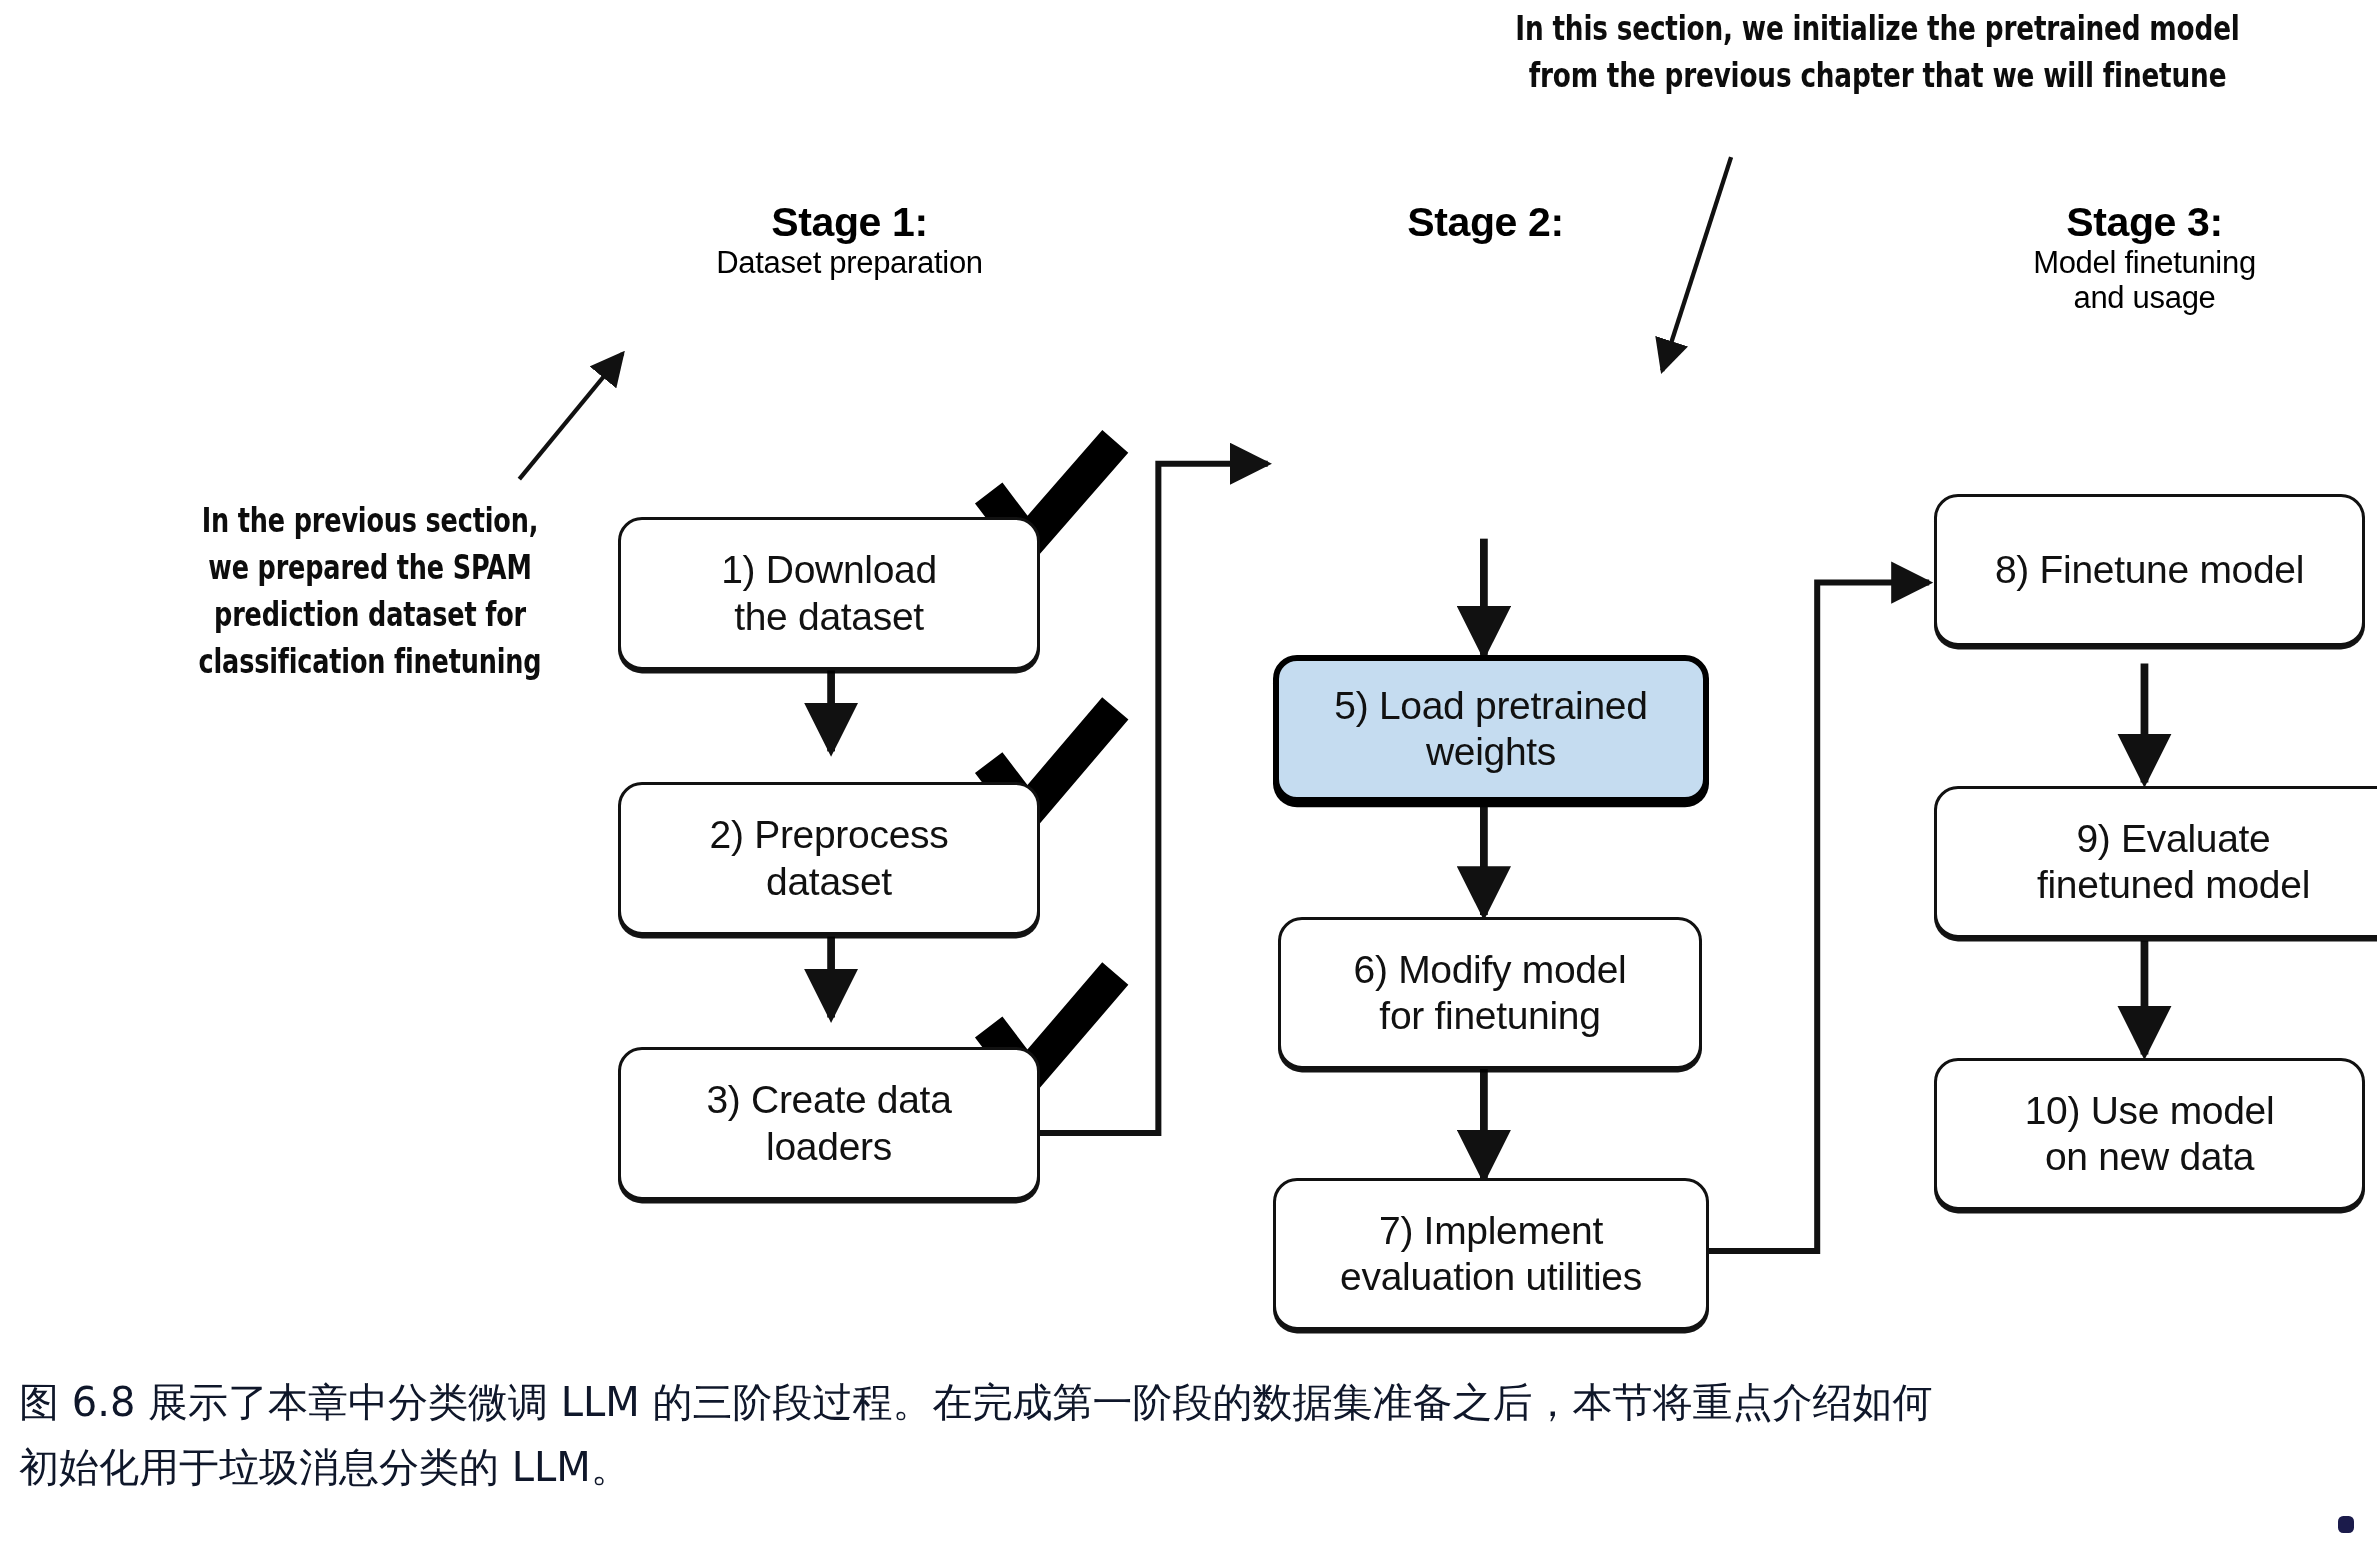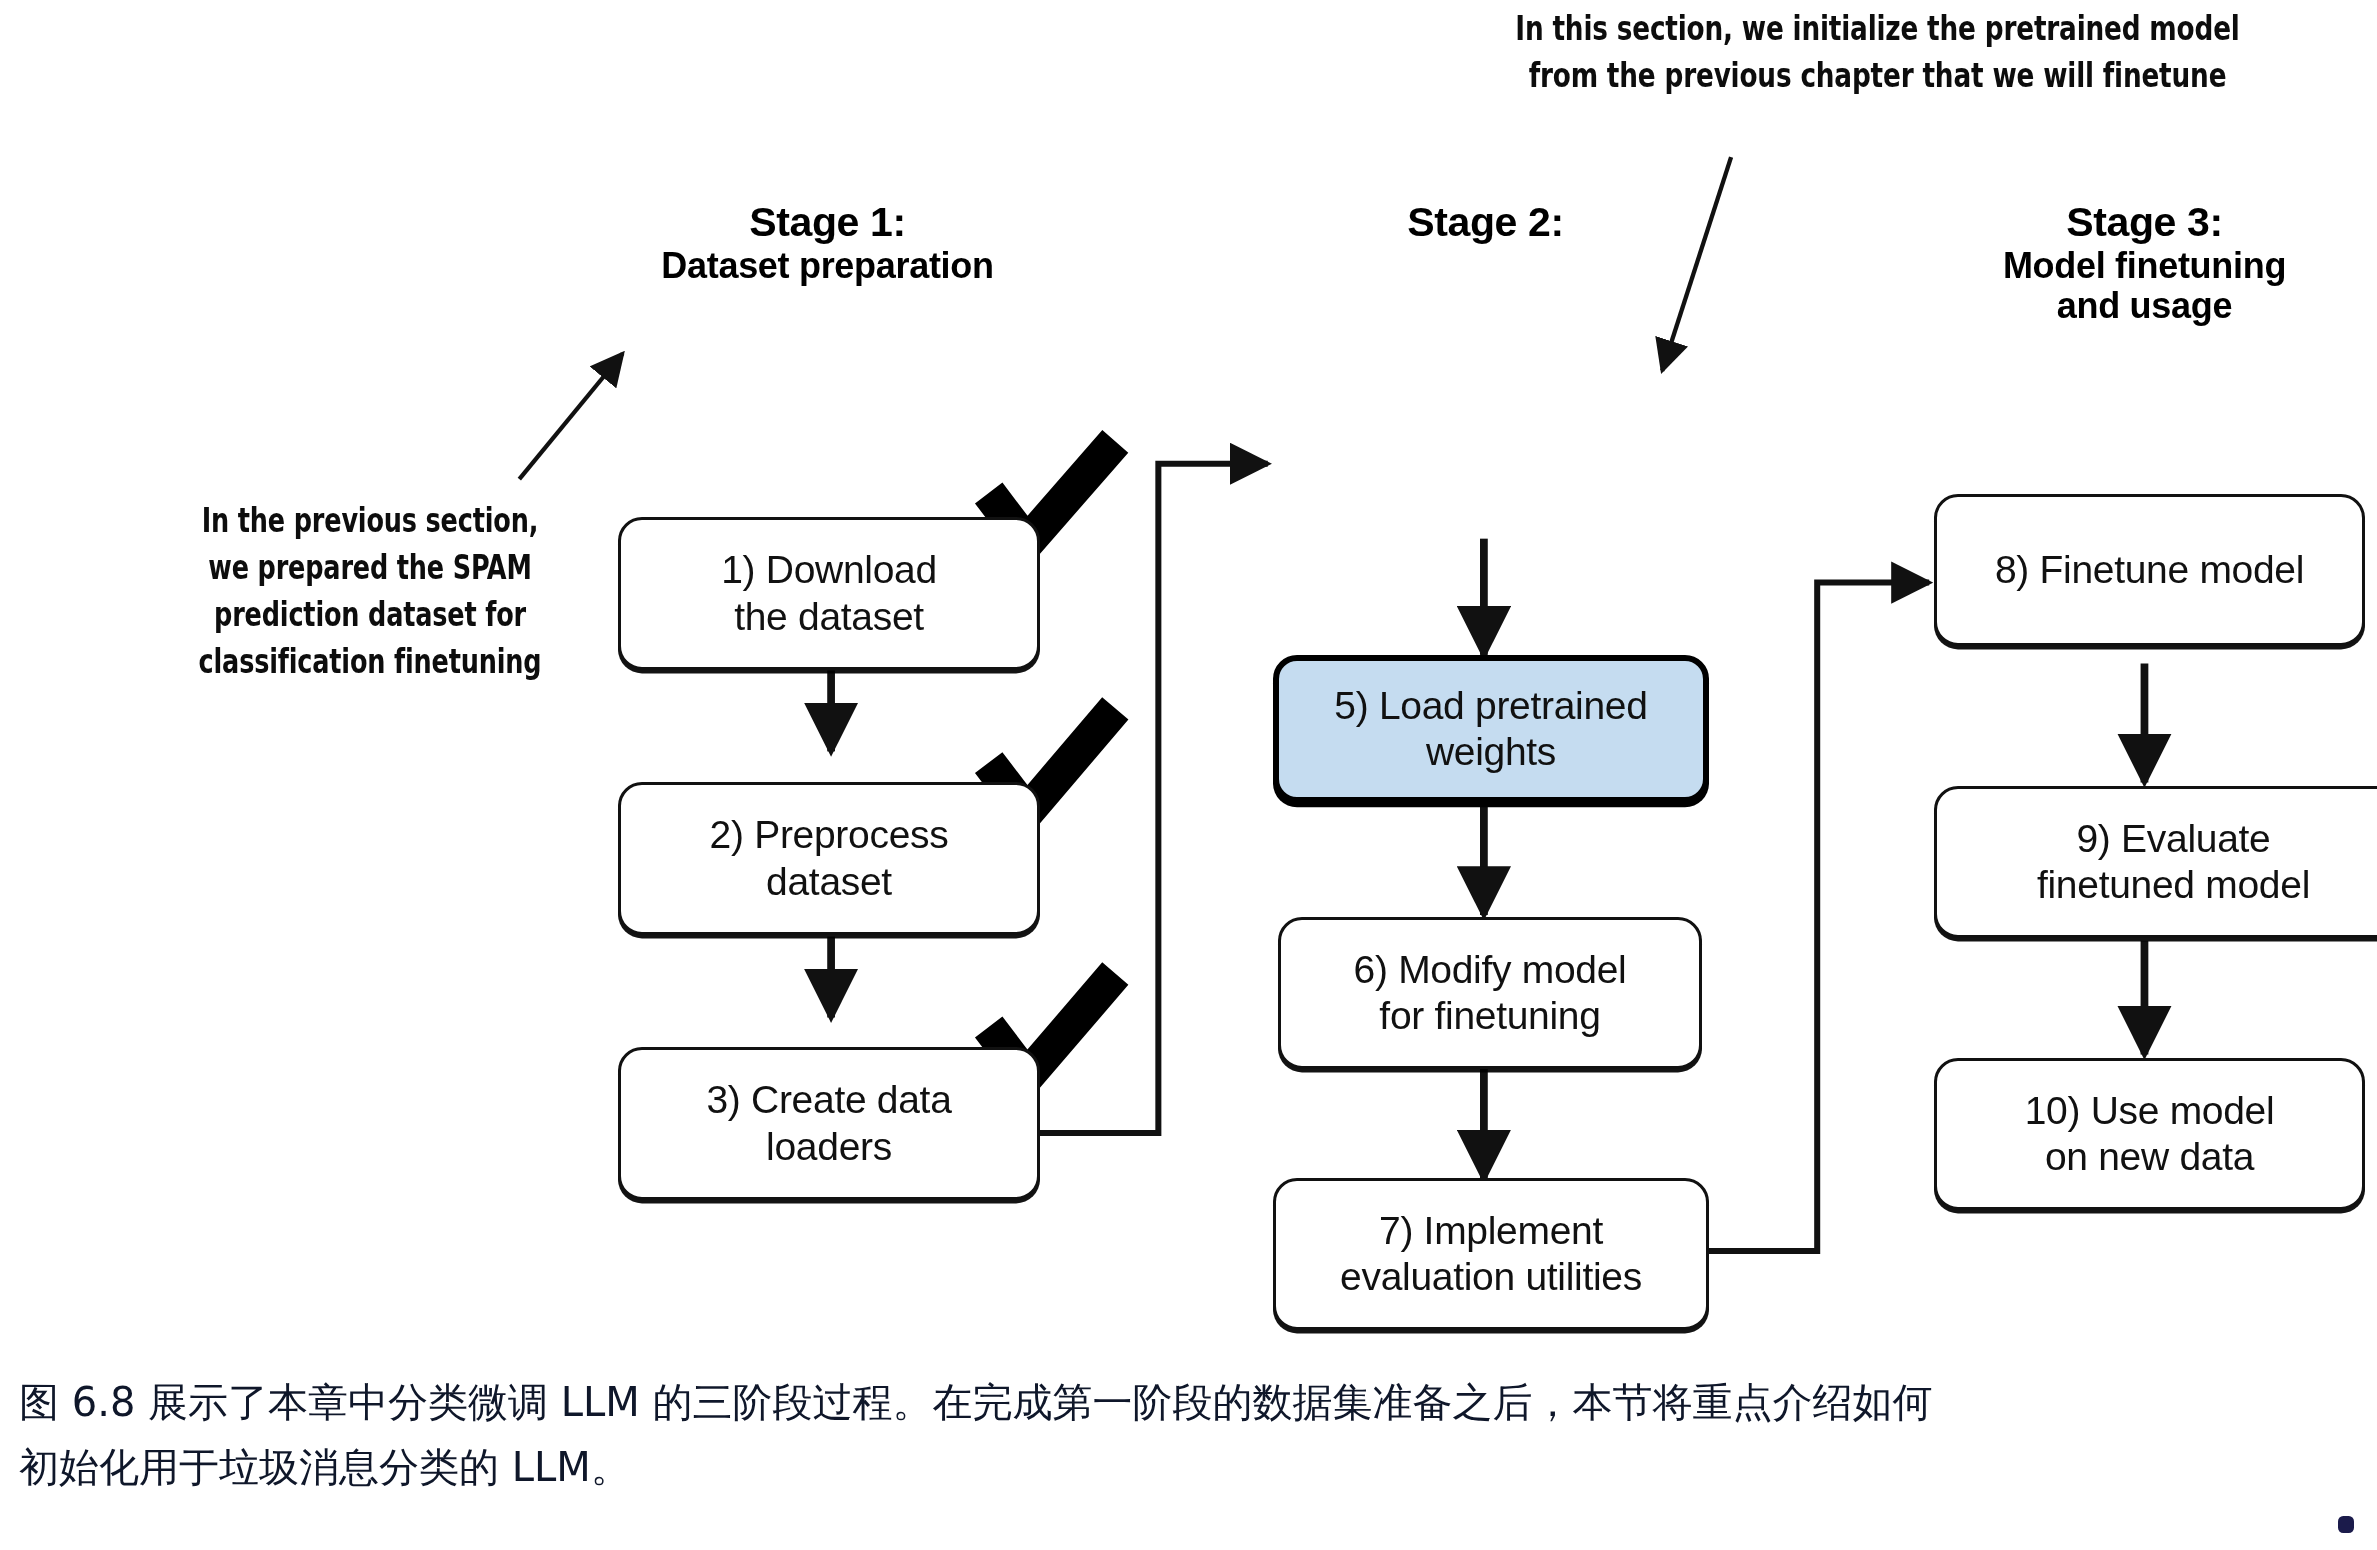--- a/index.html
+++ b/index.html
@@ -55,22 +55,22 @@
     text-align: center;
     line-height: 1.12;
   }
   .stage-title {
     font-weight: bold;
     font-size: 41px;
     letter-spacing: -0.4px;
     white-space: nowrap;
   }
   .stage-sub {
-    font-weight: 700;
-    font-size: 36px;
+    font-weight: 400;
+    font-size: 31px;
     letter-spacing: -0.3px;
   }
 
   
   .node {
     box-sizing: border-box;
     border: 3.4px solid #111111;
     border-radius: 24px;
     background: #ffffff;
     display: flex;
@@ -184,21 +184,21 @@
     <div>from the previous chapter that we will finetune</div>
   </div>
 
   <div class="abs annot annot-left">
     <div>In the previous section,</div>
     <div>we prepared the SPAM</div>
     <div>prediction dataset for</div>
     <div>classification finetuning</div>
   </div>
 
-  <div class="abs stage-head" style="left:582px; top:200px; width:491px;">
+  <div class="abs stage-head" style="left:604px; top:200px; width:491px;">
     <div class="stage-title">Stage 1:</div>
     <div class="stage-sub">Dataset preparation</div>
   </div>
 
   <div class="abs node" style="left:618px; top:517px; width:422px; height:153px;">
     <div class="txt">
       <div>1) Download</div>
       <div>the dataset</div>
     </div>
   </div>

